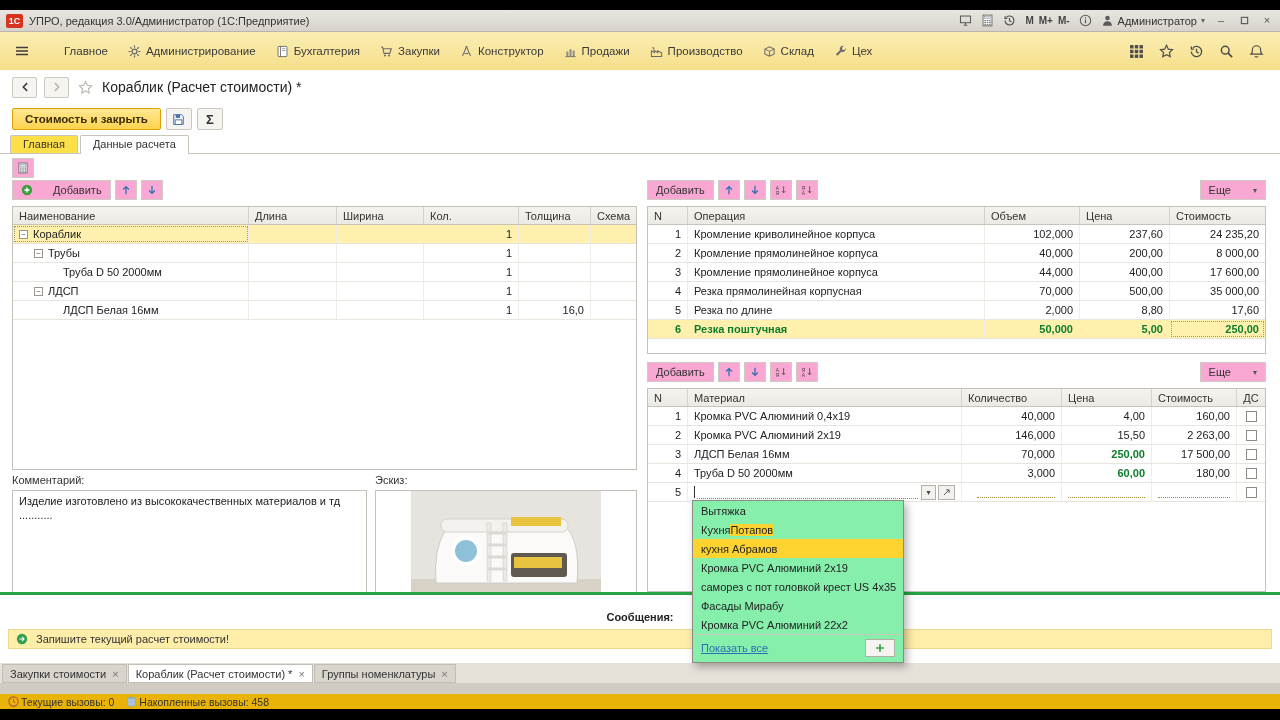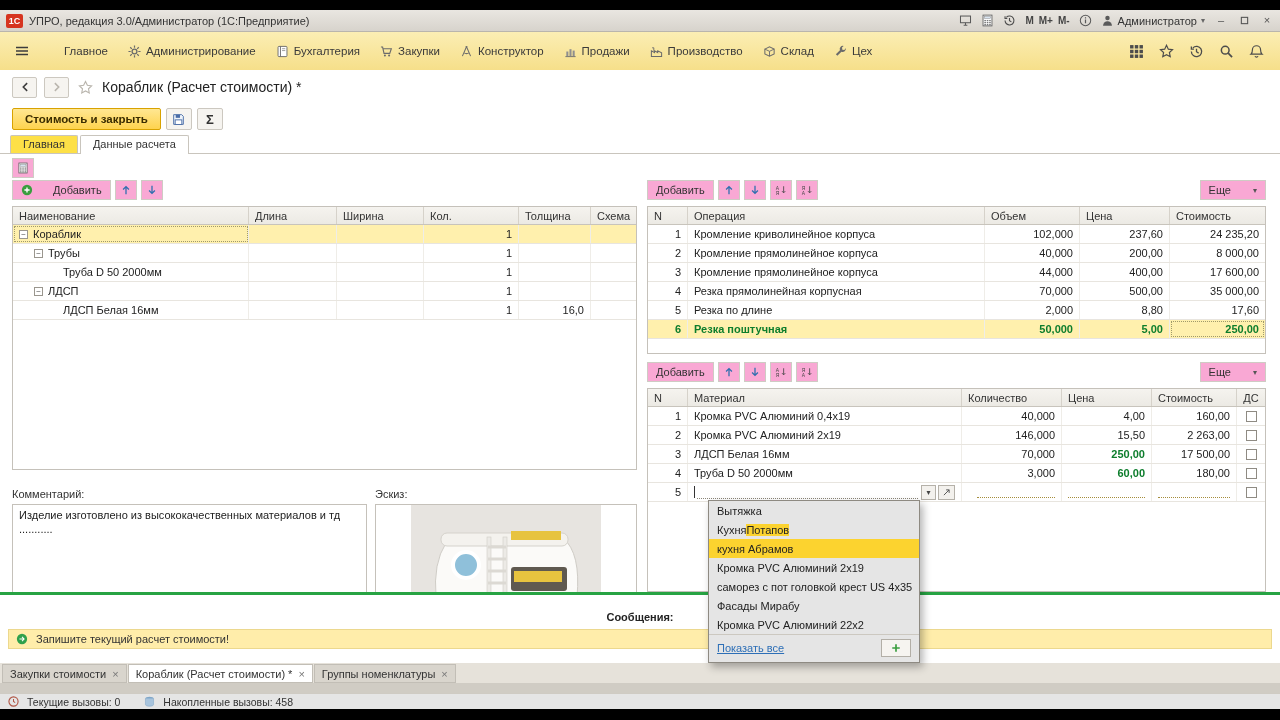--- a/index.html
+++ b/index.html
@@ -90,44 +90,44 @@
 
 .combo-cell{padding-left:6px;gap:0;}
 .caret-line{width:1px;height:12px;background:#333;flex:none;}
 .combo-underline{flex:1;border-bottom:1px dotted #8a8578;height:13px;margin:0 2px;}
 .combo-arrow{width:15px;height:15px;border:1px solid #b5b1a9;background:#f3f1ed;font-size:8px;color:#444;display:inline-flex;align-items:center;justify-content:center;padding:0;margin-left:1px;cursor:pointer;flex:none;font-family:inherit;}
 .combo-open{width:17px;height:15px;border:1px solid #b5b1a9;background:#f3f1ed;display:inline-flex;align-items:center;justify-content:center;padding:0;margin-left:2px;cursor:pointer;flex:none;}
 .combo-open svg{width:9px;height:9px;display:block;}
 .dash-field{width:78px;border-bottom:1px dotted #a58d3c;height:12px;display:inline-block;}
 
 
-.bottom-left{display:flex;gap:8px;margin-top:16px;}
+.bottom-left{display:flex;gap:8px;margin-top:2px;}
 .comment-wrap{width:355px;flex:none;display:flex;flex-direction:column;}
 .sketch-wrap{flex:1;display:flex;flex-direction:column;}
 .lbl{height:14px;margin:2px 0 2px;font-size:11px;color:#333;}
 .comment-box{height:118px;border:1px solid #c5c1ba;background:#fff;padding:3px 6px;font-size:11px;color:#222;line-height:1.3;}
 .sketch-box{height:118px;border:1px solid #c5c1ba;background:#fff;display:flex;align-items:center;justify-content:center;overflow:hidden;}
 
 
 .green-line{height:3px;background:#27a343;flex:none;}
 .messages{height:68px;background:#fff;padding:4px 8px 0;flex:none;}
 .msg-label{font-weight:bold;font-size:11px;margin:12px 0 6px;color:#222;text-align:center;}
 .msg-bar{height:20px;background:#ffedaa;border:1px solid #ecd88e;display:flex;align-items:center;gap:8px;padding:0 7px;font-size:11px;color:#333;}
 .msg-bar .ico svg{width:12px;height:12px;display:block;}
 .bottom-tabs{height:20px;background:#e6e2da;display:flex;align-items:stretch;gap:1px;padding:1px 2px 0;flex:none;}
 .btab{display:flex;align-items:center;gap:6px;padding:0 7px;border:1px solid #c2beb6;background:#d9d5cd;font-size:11px;color:#333;cursor:pointer;white-space:nowrap;}
 .btab.active{background:#fff;}
 .tclose{color:#777;font-size:11px;cursor:pointer;}
 .spacer-band{height:10px;background:#d0ccc4;flex:none;}
-.statusbar{height:16px;background:#e5e5e5;border-top:1px solid #cfcbc3;display:flex;align-items:center;gap:8px;padding:0 8px;font-size:10.5px;color:#333;flex:none;}
+.statusbar{height:16px;background:#eab308;border-top:1px solid #cfcbc3;display:flex;align-items:center;gap:2px;padding:0 8px;font-size:10.5px;color:#333;flex:none;}
 .statusbar .ico svg{width:11px;height:11px;display:block;}
 .statusbar .gap{width:8px;}
 
 
-.dropdown{position:absolute;left:708px;top:500px;width:212px;background:#e5e5e5;border:1px solid #8e8a82;box-shadow:3px 4px 8px rgba(0,0,0,.3);z-index:60;}
+.dropdown{position:absolute;left:692px;top:500px;width:212px;background:#86efac;border:1px solid #8e8a82;box-shadow:3px 4px 8px rgba(0,0,0,.3);z-index:60;}
 .dd-item{height:19px;display:flex;align-items:center;padding:0 8px;font-size:11px;color:#222;white-space:nowrap;overflow:hidden;cursor:pointer;}
 .dd-item.sel{background:#fcd32f;}
 .dd-item .hl{background:#fcd32f;}
 .dd-footer{border-top:1px solid #ccc8c0;display:flex;align-items:center;justify-content:space-between;padding:4px 8px 5px;}
 .dd-link{color:#2d6fb7;text-decoration:underline;font-size:11px;cursor:pointer;}
 .dd-plus{width:30px;height:18px;border:1px solid #b3afa7;background:#f6f4f0;display:inline-flex;align-items:center;justify-content:center;cursor:pointer;}
 .dd-plus svg{width:10px;height:10px;display:block;}
 .ico{display:inline-flex;}
 </style>
 </head>

